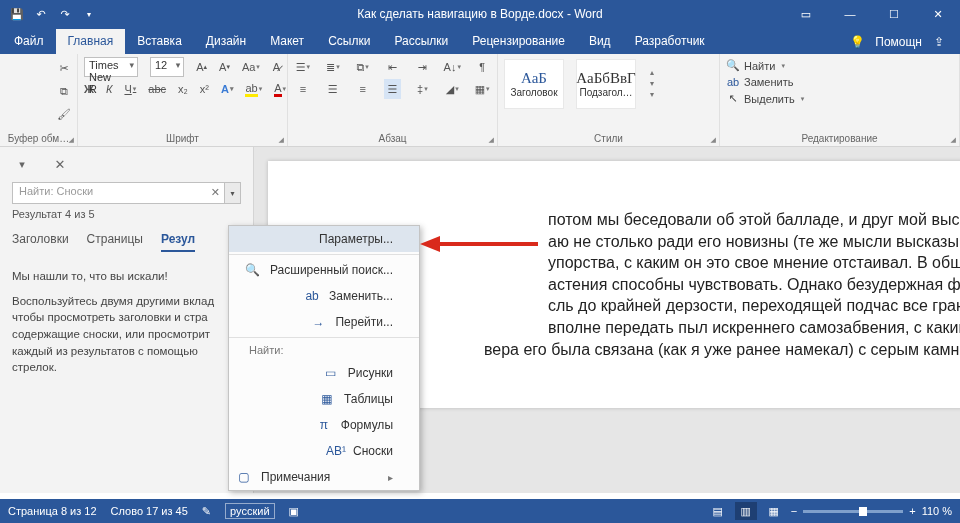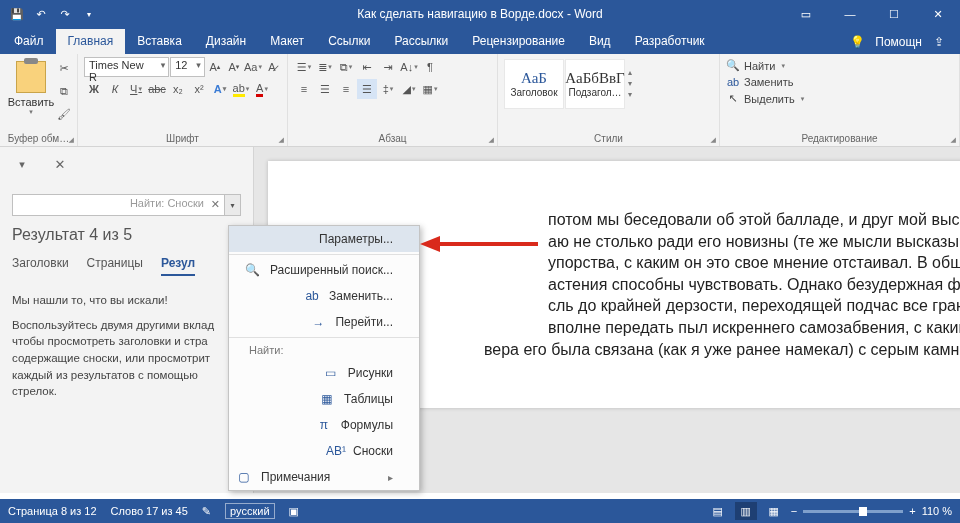--- a/index.html
+++ b/index.html
@@ -19,41 +19,41 @@
 .ribtab.active { background:#f3f3f3; color:#2b579a; }
 .ribtail { margin-left:auto; display:flex; align-items:center; gap:4px; padding-right:8px; }
 .ribtail .icn { width:26px; height:24px; display:flex; align-items:center; justify-content:center; font-size:12px; }
 
 
 .ribbody { height:93px; background:#f3f3f3; border-bottom:1px solid #d4d4d4; display:flex; }
 .group { border-right:1px solid #e0e0e0; padding:3px 6px 0; display:flex; flex-direction:column; position:relative; }
 .glabel { position:absolute; bottom:2px; left:0; right:0; text-align:center; font-size:10px; color:#666; }
 .glabel::after { content:"◢"; font-size:7px; color:#888; position:absolute; right:3px; bottom:0; }
 .bigbtn { width:50px; display:flex; flex-direction:column; align-items:center; padding-top:4px; font-size:11px; }
-.row { display:flex; align-items:center; gap:1px; margin-bottom:2px; }
+.row { display:flex; align-items:center; gap:12px; margin-bottom:2px; }
 .combo { border:1px solid #c0c0c0; background:#fff; height:20px; font-size:11px; padding:1px 16px 1px 4px; position:relative; }
 .combo::after{content:"▾"; position:absolute; right:3px; top:2px; font-size:9px; color:#666;}
 .ribicn { width:20px; height:20px; display:flex; align-items:center; justify-content:center; font-size:11px; color:#555; }
 .ribicn.drop::after{content:"▾"; font-size:7px; margin-left:1px; color:#777;}
 .styleitem { width:60px; height:50px; border:1px solid #e8e8e8; background:#fff; display:flex; flex-direction:column; align-items:center; justify-content:center; font-size:10px; margin-top:2px;}
 .styleitem .preview{font-family:"Times New Roman",serif;font-size:15px;color:#333;}
 .editgroup-row{display:flex;align-items:center;gap:4px;font-size:11px;color:#444;margin:2px 0;white-space:nowrap;}
 .editgroup-row .sm{width:14px;text-align:center;}
 
 
 .main { display:flex; height:346px; }
 .navpane { width:254px; background:#f3f3f3; border-right:1px solid #d4d4d4; padding:10px 12px 0; display:flex; flex-direction:column; }
 .navhead { display:flex; align-items:center; }
 .navtitle { font-size:18px; color:#333; flex:1; }
 .navhead .sm { width:20px; text-align:center; color:#666; font-size:11px; cursor:pointer; }
-.searchwrap{ margin-top:22px; display:flex;text-align:right; }
+.searchwrap{ margin-top:10px; display:flex; }
 .searchbox { flex:1; border:1px solid #c0c0c0; background:#fff; height:22px; padding:2px 20px 2px 6px; font-size:11px; color:#9a9a9a; position:relative;}
 .searchbox .x{position:absolute;right:4px;top:3px;color:#777;font-size:11px;}
 .searchdrop{ width:16px; border:1px solid #c0c0c0; border-left:none; background:#eaeaea; display:flex; align-items:center; justify-content:center; font-size:8px; color:#555;}
-.navresult{ font-size:16px; color:#555; margin-top:10px; }
+.navresult{ font-size:11px; color:#555; margin-top:4px; }
 .navtabs { display:flex; gap:18px; margin-top:12px; font-size:12px; }
 .navtabs span{ color:#555; cursor:pointer; padding-bottom:4px; }
 .navtabs span.active{ color:#2b579a; font-weight:bold; border-bottom:2px solid #2b579a; }
 .navbody { margin-top:16px; font-size:11.5px; color:#444; line-height:1.45; }
 .navbody p{ margin-bottom:8px; }
 
 
 .docscroll { flex:1; background:#e6e6e6; overflow:hidden; position:relative; }
 .page { background:#fff; margin:14px 0 0 14px; width:910px; padding:48px 34px 48px 56px; box-shadow:0 0 4px rgba(0,0,0,.2); }
 .doctext { font-family:"Times New Roman",serif; font-size:16px; color:#222; line-height:1.35; text-align:justify; }
@@ -111,27 +111,20 @@
   <div class="ribtab">Разработчик</div>
   <div class="ribtail">
     <div class="icn">💡</div>
     <span style="font-size:12px;">Помощн</span>
     <div class="icn">⇪</div>
   </div>
 </div>
 
 <div class="ribbody">
   <div class="group" style="width:78px;">
-    <div class="bigbtn">
-      <div style="width:30px;height:32px;background:#f9d27c;border:1px solid #c9a44a;position:relative;">
-          <div style="position:absolute;top:-4px;left:7px;width:14px;height:6px;background:#888;border-radius:2px;"></div>
-        </div>
-      <span style="margin-top:3px;">Вставить</span>
-      <span style="font-size:7px;color:#777;">▾</span>
-    </div>
     <div style="position:absolute;top:4px;left:54px;display:flex;flex-direction:column;gap:3px;">
       <div class="ribicn">✂</div>
       <div class="ribicn">⧉</div>
       <div class="ribicn">🖌</div>
     </div>
     <div class="glabel">Буфер обм…</div>
   </div>
 
   <div class="group" style="width:210px;">
     <div class="row">

